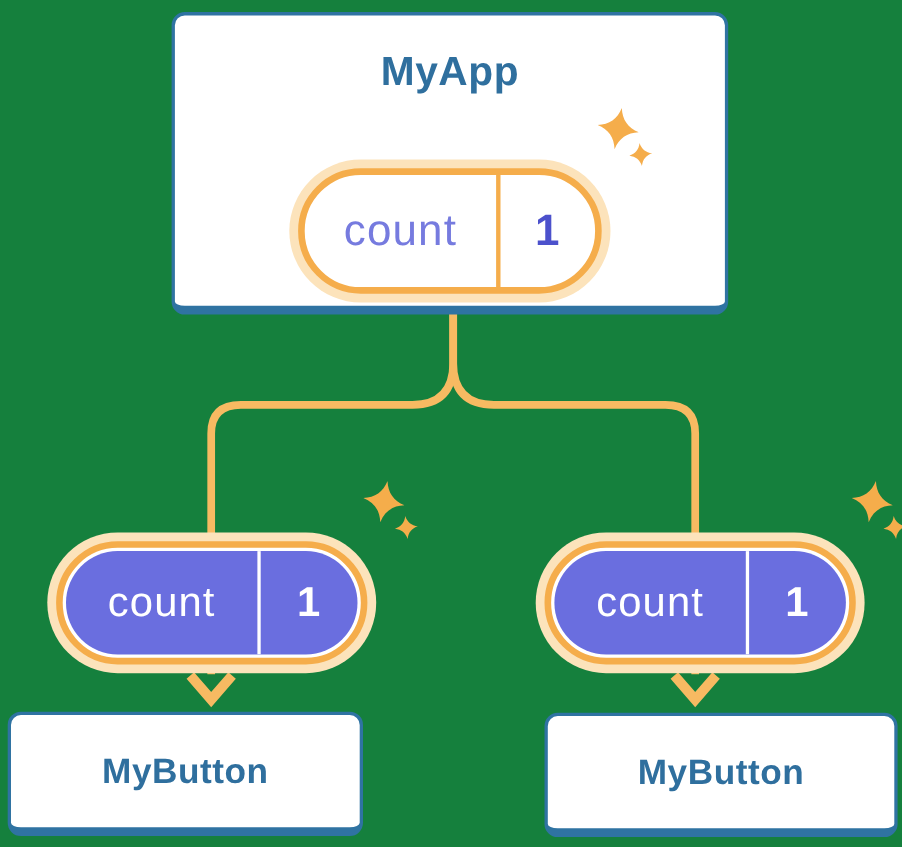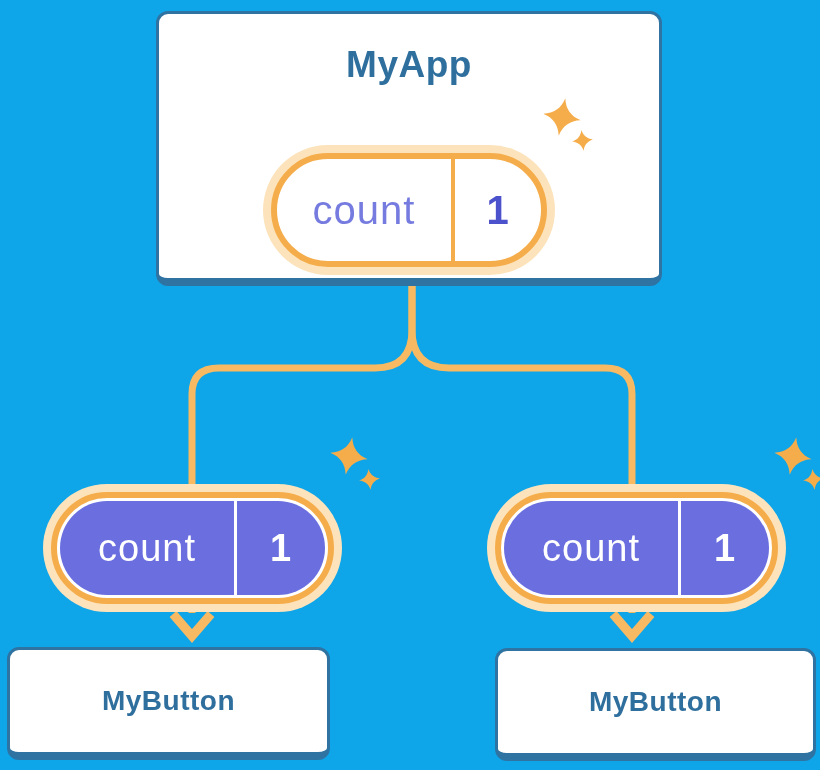--- a/index.html
+++ b/index.html
@@ -9,38 +9,38 @@
     --ring-orange:#F5AD4B;
     --line-orange:#F7BA62;
     --pill-purple:#6A6EDF;
     --name-purple:#767BDF;
     --value-purple:#4C51CC;
     --white:#FFFFFF;
   }
   *{margin:0;padding:0;box-sizing:border-box;}
   html,body{background:#fff;}
   body{font-family:"Liberation Sans","DejaVu Sans",sans-serif;}
-  .canvas{position:relative;width:820px;height:770px;background:#0ea5e9;overflow:hidden;}
+  .canvas{position:relative;width:820px;height:770px;background:#15803d;overflow:hidden;}
 
   
   .connectors{position:absolute;left:0;top:0;width:820px;height:770px;z-index:1;}
 
   
   .card{
     position:absolute;background:var(--white);
     border:3px solid var(--card-border);
     border-bottom-width:8px;border-radius:12px;z-index:2;
   }
   .card h2{
     color:var(--card-title);font-weight:700;letter-spacing:.5px;
   }
   .card.root{left:156px;top:11px;width:506px;height:275px;}
   .card.root h2{position:absolute;left:0;right:0;top:32px;text-align:center;font-size:37px;line-height:38px;}
   .card.child{display:flex;align-items:center;justify-content:center;}
-  .card.child h2{font-size:28px;}
+  .card.child h2{font-size:32px;}
   .card.child.left{left:7px;top:647px;width:323px;height:113px;}
   .card.child.right{left:495px;top:648px;width:321px;height:113px;}
 
   
   .pill-group{position:absolute;z-index:2;}
   .pill-group.root-pill{left:104px;top:99px;width:292px;height:130px;}
   .pill-group.child-pill{width:299px;height:128px;top:452px;}
   .pill-group.child-pill.left{left:43px;}
   .pill-group.child-pill.right{left:487px;}
 

